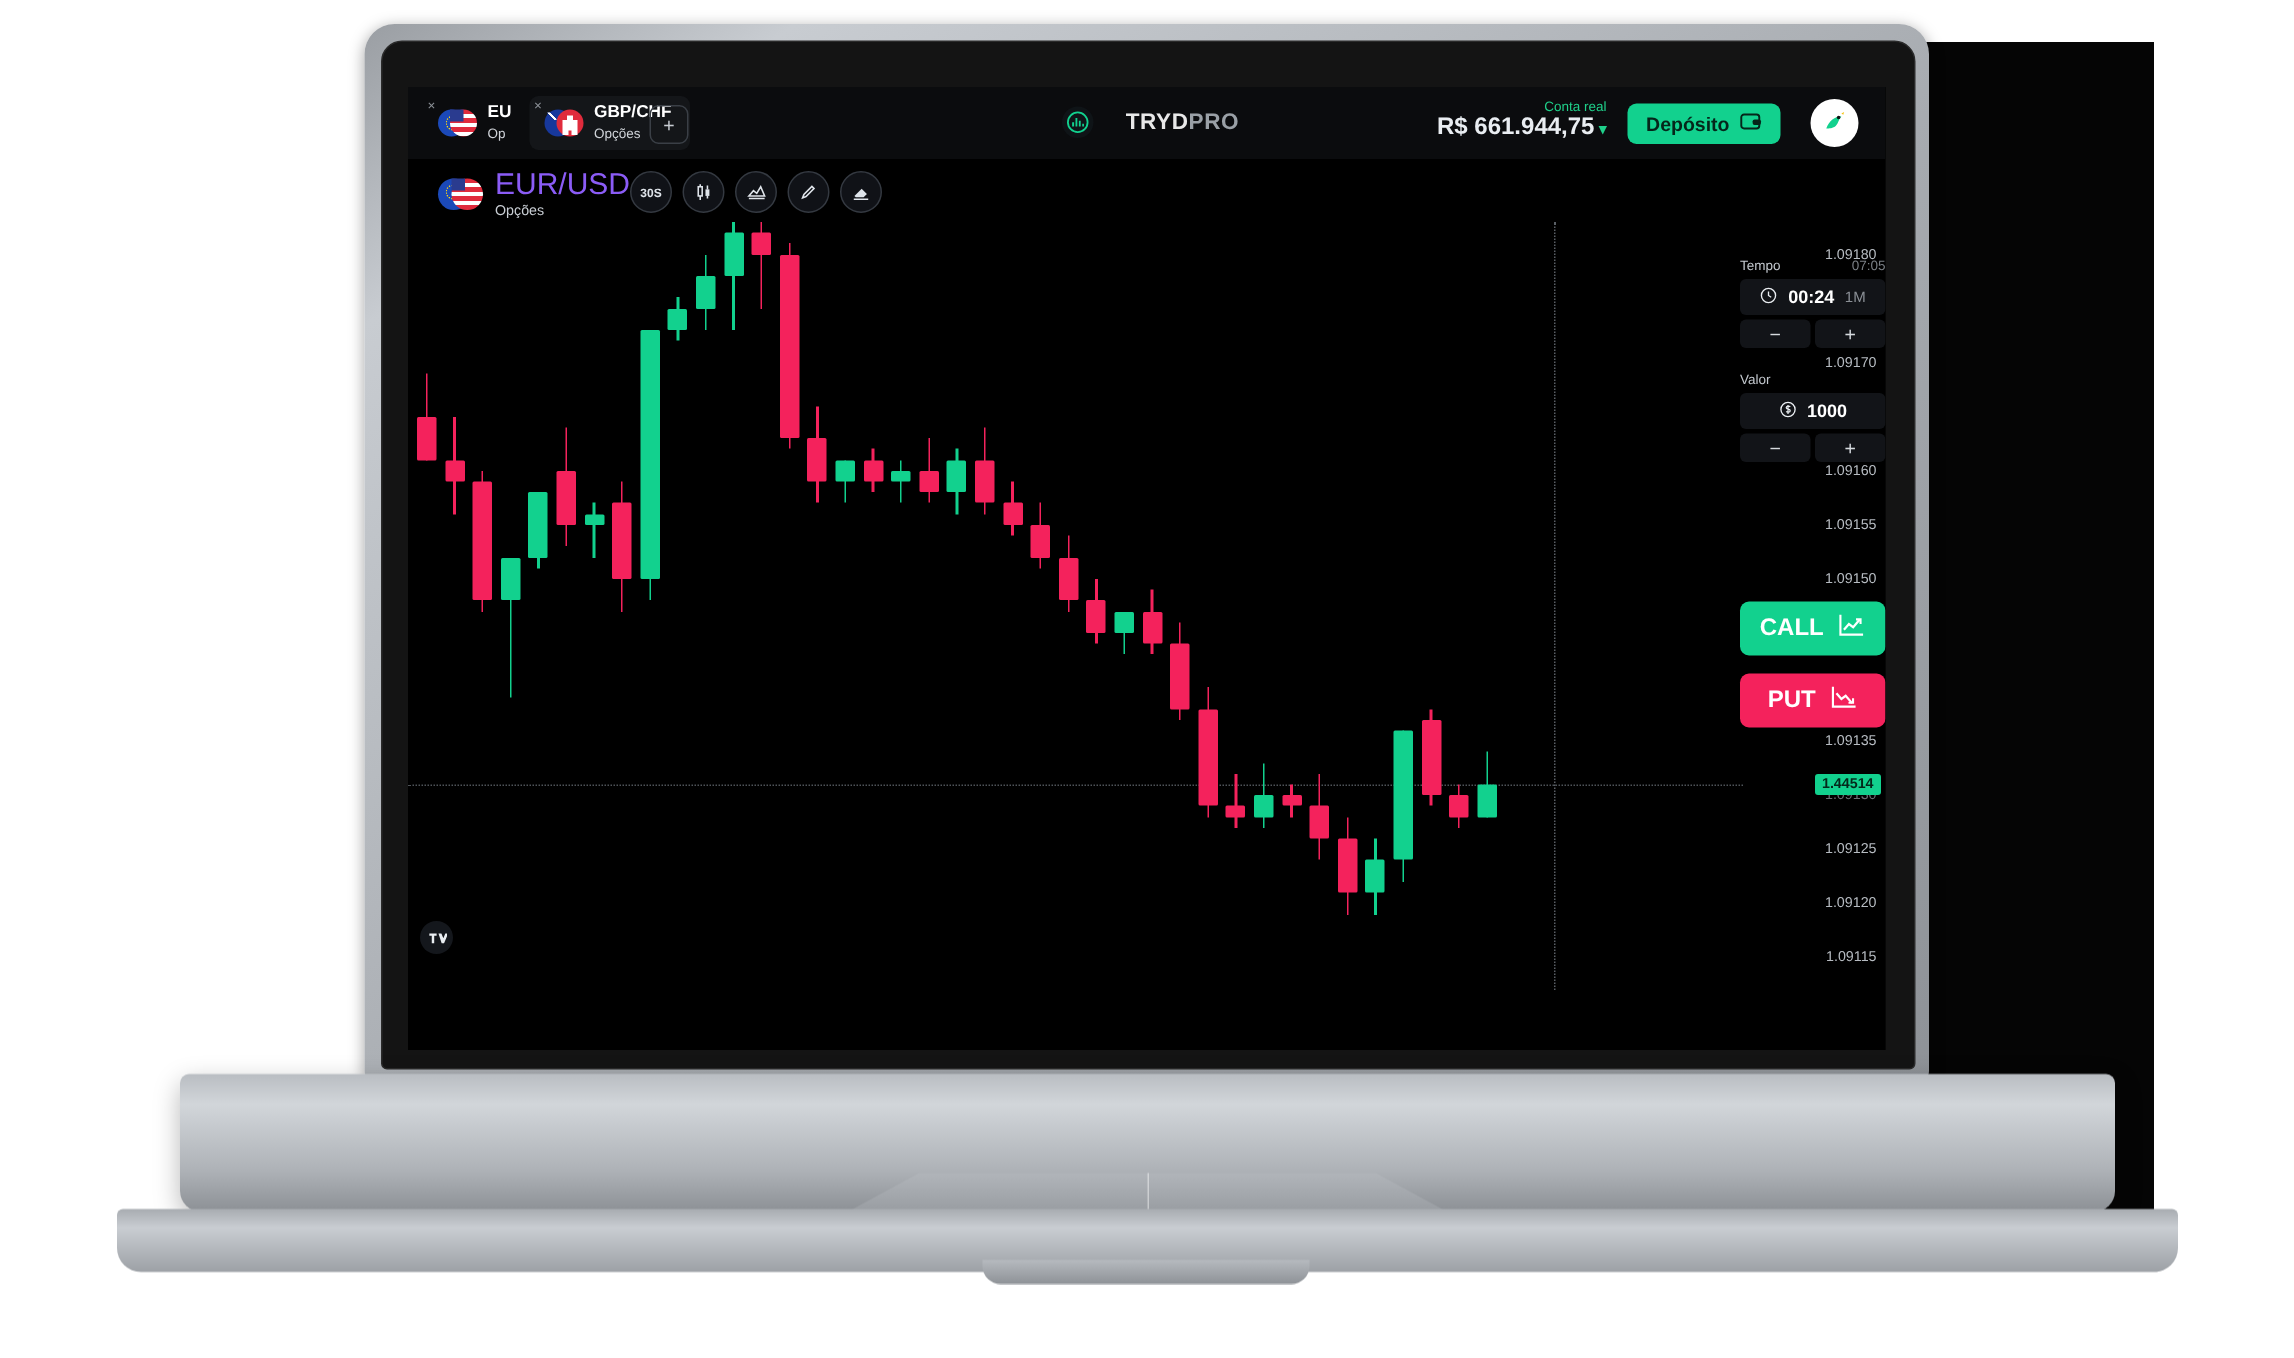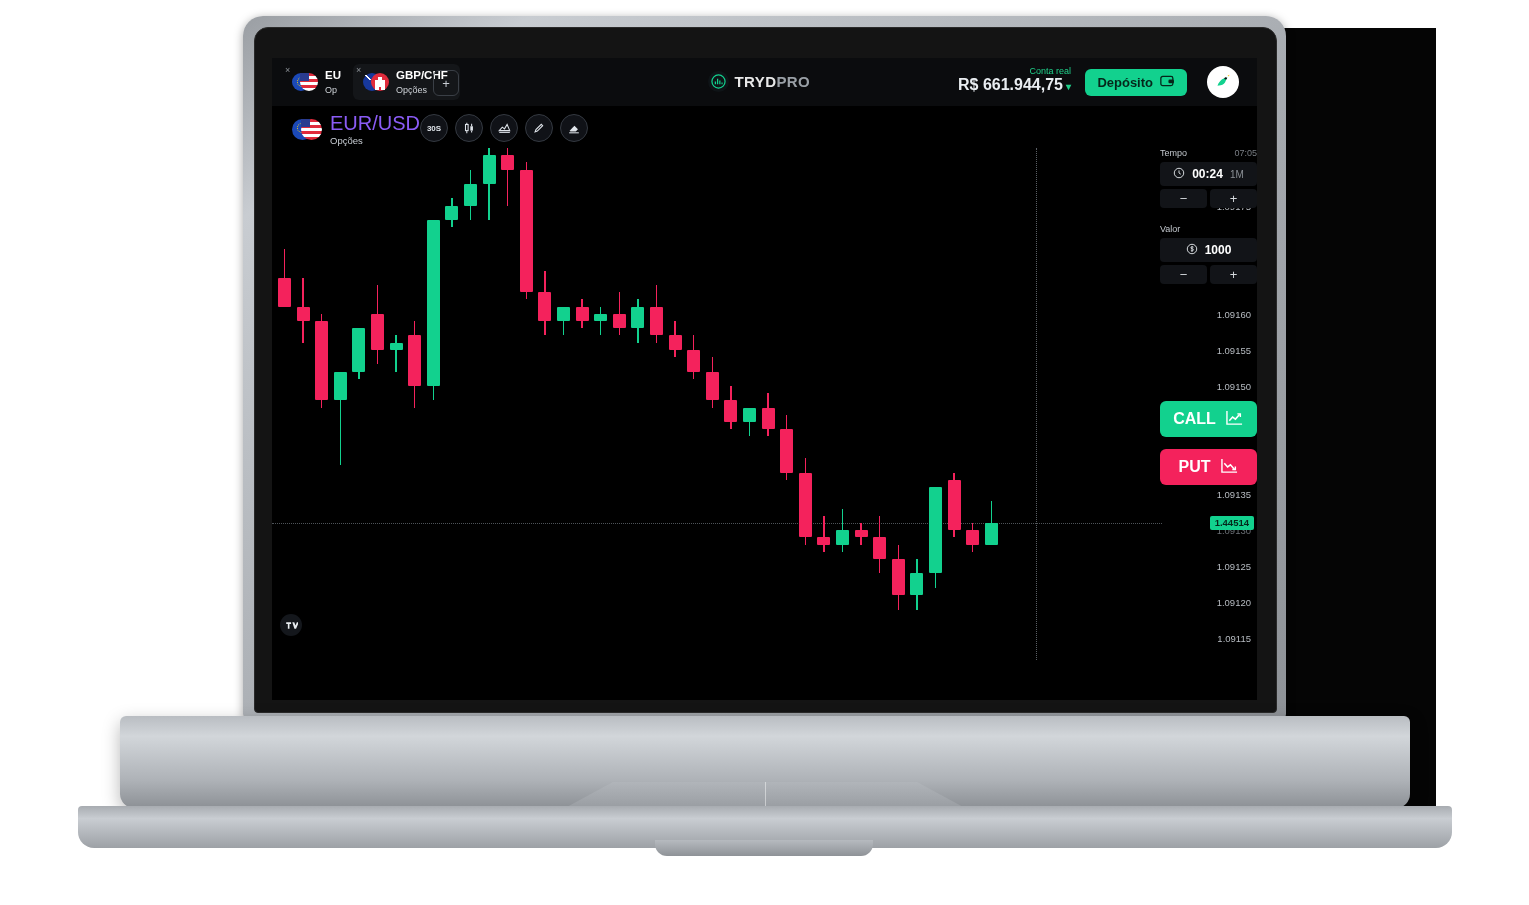--- a/index.html
+++ b/index.html
@@ -80,21 +80,21 @@
   .flag-nz:after{content:"";position:absolute;left:2px;top:2px;width:6px;height:5px;background:linear-gradient(45deg,transparent 40%,#fff 40% 60%,transparent 60%),#17389c;}
   .flag-ch{left:8px;top:0;background:#e02b3c;}
   .flag-ch:after{content:"";position:absolute;left:7px;top:4px;width:4px;height:10px;background:#fff;box-shadow:-3px 3px 0 0 #fff,3px 3px 0 0 #fff;}
   .tab-txt{line-height:1.25;}
   .tab-sym{font-size:11.5px;font-weight:bold;color:#fff;white-space:nowrap;}
   .tab-sub{font-size:9px;color:#cfd3d8;}
   .tab-clip{max-width:22px;overflow:hidden;}
   .add-tab{position:absolute;left:161px;top:12px;width:24px;height:24px;border:1px solid #3a3f46;border-radius:6px;color:#c7ccd2;
       display:flex;align-items:center;justify-content:center;font-size:13px;line-height:1;}
 
-  .logo{position:absolute;left:50%;top:13px;margin-left:-57px;display:flex;align-items:center;gap:6px;}
+  .logo{position:absolute;left:50%;top:13px;margin-left:-57px;display:flex;align-items:center;gap:22px;}
   .logo-badge{width:21px;height:21px;border-radius:50%;background:#0f1417;display:flex;align-items:center;justify-content:center;}
   .logo-txt{font-size:15px;font-weight:bold;letter-spacing:.4px;}
   .logo-txt .pro{color:#9aa0a6;font-weight:bold;}
 
   .acct{position:absolute;right:186px;top:8px;text-align:right;}
   .acct-label{font-size:9px;color:#1fd08a;}
   .acct-bal{font-size:16px;font-weight:bold;color:#e9edf1;}
   .acct-bal .caret{color:#1fd08a;font-size:10px;margin-left:3px;}
   .deposit{position:absolute;right:70px;top:11px;height:27px;padding:0 12px;background:#12d18e;color:#05261a;border:0;border-radius:6px;
       font-size:13px;font-weight:bold;display:flex;align-items:center;gap:7px;font-family:inherit;}
@@ -125,21 +125,21 @@
 
   .hline{position:absolute;left:0;width:890px;height:0;border-top:1px dotted #4e5358;}
   .vline{position:absolute;top:90px;width:0;height:512px;border-left:1px dotted #5a5f65;}
   .tv-logo{position:absolute;left:8px;top:466px;width:22px;height:22px;border-radius:50%;background:#14171c;
       display:flex;align-items:center;justify-content:center;}
 
   .candle{position:absolute;}
   .wick{position:absolute;width:1.5px;left:50%;margin-left:-.75px;}
   .body{position:absolute;left:0;width:100%;border-radius:1px;}
   .rpanel{position:absolute;left:888px;top:90px;width:97px;height:512px;}
-  .rp{position:absolute;left:0;width:97px;}
+  .rp{position:absolute;left:0;width:97px;margin-top:24px;}
   .rp-label{font-size:9px;color:#c2c7cd;margin-bottom:4px;}
   .rp-meta{position:absolute;right:0;top:0;font-size:9px;color:#7a7f85;}
   .rp-box{background:#121418;border-radius:4px;height:24px;display:flex;align-items:center;justify-content:center;gap:7px;}
   .rp-val{font-size:12px;font-weight:bold;color:#fff;}
   .rp-unit{font-size:10px;color:#8a8f95;}
   .rp-steps{display:flex;gap:3px;margin-top:3px;}
   .rp-step{flex:1;height:19px;background:#121418;border-radius:4px;color:#d6dade;font-size:13px;
        display:flex;align-items:center;justify-content:center;}
   .profit-box{background:#121418;border-radius:5px;padding:6px 0 7px;text-align:center;}
   .profit-pct{font-size:23px;font-weight:bold;color:#fff;line-height:1;}

